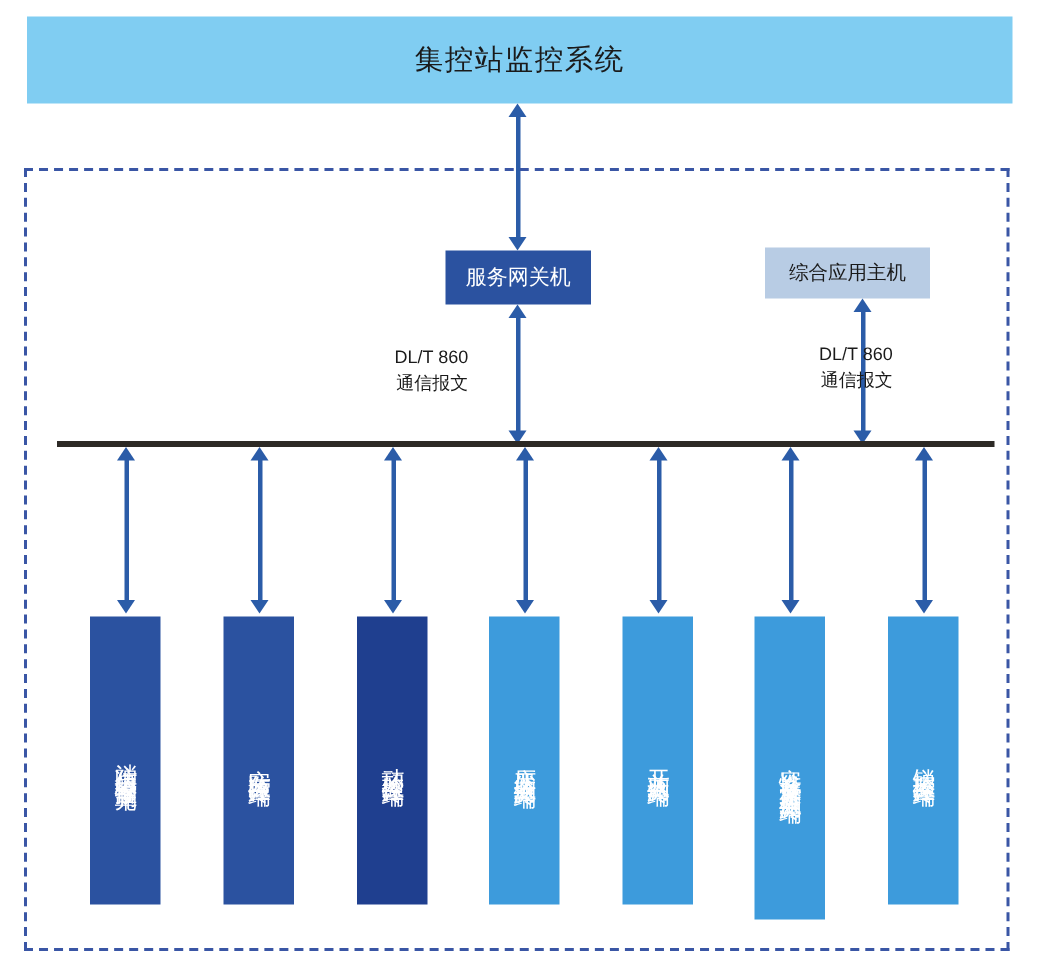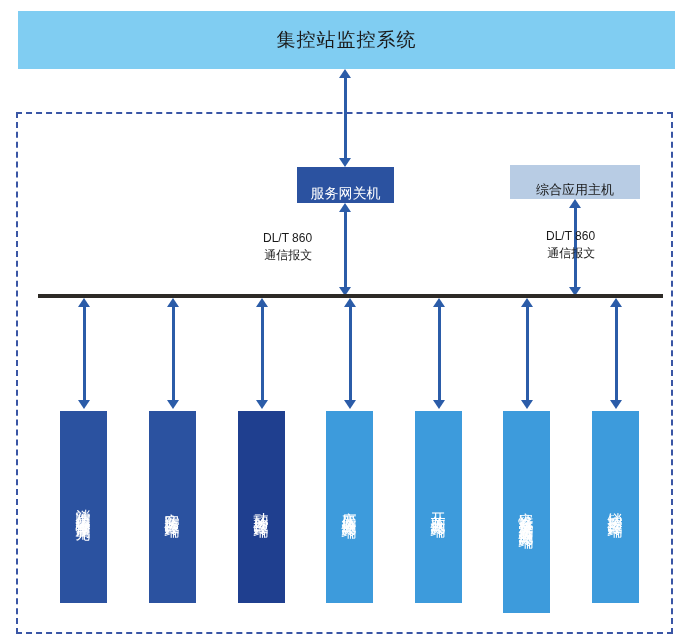--- a/index.html
+++ b/index.html
@@ -58,38 +58,38 @@
     width: 625px;
     height: 4px;
     background: #2d2a26;
   }
 
   
   .node-box {
     position: absolute;
     box-sizing: border-box;
     display: flex;
-    align-items: flex-end;
+    align-items: center;
     justify-content: center;
   }
   .node-gateway {
     left: 297px;
     top: 167px;
     width: 97px;
     height: 36px;
     background: #2B52A0;
   }
   .node-gateway .node-label {
     color: #ffffff;
     font-size: 14px;
   }
   .node-apphost {
     left: 510px;
     top: 165px;
-    width: 130px;
+    width: 110px;
     height: 34px;
     background: #B8CCE4;
   }
   .node-apphost .node-label {
     color: #1a1a1a;
     font-size: 13px;
   }
 
   
   .v-arrow {

